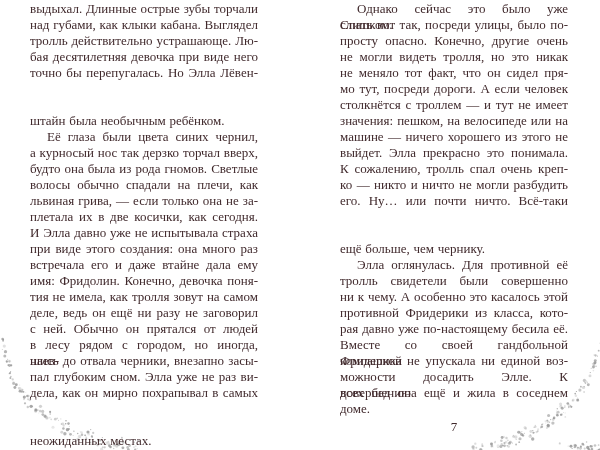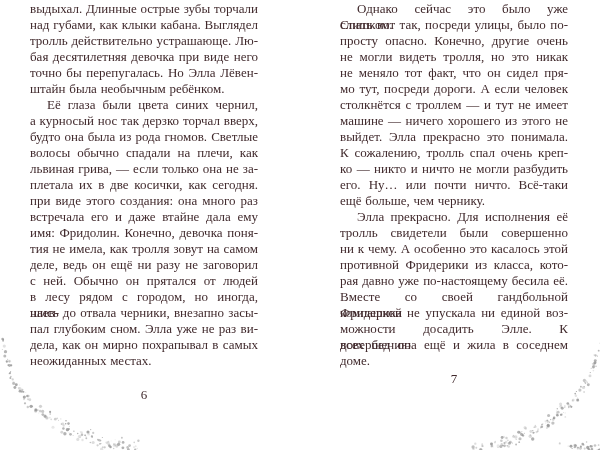--- a/index.html
+++ b/index.html
@@ -27,21 +27,21 @@
     font-size: 13px;
     line-height: 16px;
     height: 16px;
     text-align: justify;
     text-align-last: justify;
     -moz-text-align-last: justify;
     white-space: normal;
     word-spacing: 0.5px;
   }
   .line.start { text-indent: 17px; }
-  .line.end   { text-align-last: left; -moz-text-align-last: left; }
+  .line.end   { text-align-last: left; margin-top: 32px; -moz-text-align-last: left; }
   .pagenum {
     margin-top: 18px;
     text-align: center;
     font-size: 13px;
     line-height: 16px;
   }
   .sparkle { position: absolute; pointer-events: none; }
   .sparkle.sw-left  { left: 0;     top: 328px; }
   .sparkle.sw-right { left: 430px; top: 323px; }
 </style>
@@ -398,20 +398,21 @@
         <div class="line">тролль действительно устрашающе. Лю-</div>
         <div class="line">бая десятилетняя девочка при виде него</div>
         <div class="line">точно бы перепугалась. Но Элла Лёвен-</div>
         <div class="line end">штайн была необычным ребёнком.</div>
         <div class="line start">Её глаза были цвета синих чернил,</div>
         <div class="line">а курносый нос так дерзко торчал вверх,</div>
         <div class="line">будто она была из рода гномов. Светлые</div>
         <div class="line">волосы обычно спадали на плечи, как</div>
         <div class="line">львиная грива, — если только она не за-</div>
         <div class="line">плетала их в две косички, как сегодня.</div>
+        <div class="line">И Элла давно уже не испытывала страха</div>
         <div class="line">при виде этого создания: она много раз</div>
         <div class="line">встречала его и даже втайне дала ему</div>
         <div class="line">имя: Фридолин. Конечно, девочка поня-</div>
         <div class="line">тия не имела, как тролля зовут на самом</div>
         <div class="line">деле, ведь он ещё ни разу не заговорил</div>
         <div class="line">с ней. Обычно он прятался от людей</div>
         <div class="line">в лесу рядом с городом, но иногда, наев-</div>
         <div class="line">шись до отвала черники, внезапно засы-</div>
         <div class="line">пал глубоким сном. Элла уже не раз ви-</div>
         <div class="line">дела, как он мирно похрапывал в самых</div>
@@ -422,27 +423,28 @@
 
   <div class="page right">
     <div class="text-block">
         <div class="line start">Однако сейчас это было уже слишком.</div>
         <div class="line">Спать вот так, посреди улицы, было по-</div>
         <div class="line">просту опасно. Конечно, другие очень</div>
         <div class="line">не могли видеть тролля, но это никак</div>
         <div class="line">не меняло тот факт, что он сидел пря-</div>
         <div class="line">мо тут, посреди дороги. А если человек</div>
         <div class="line">столкнётся с троллем — и тут не имеет</div>
+        <div class="line">значения: пешком, на велосипеде или на</div>
         <div class="line">машине — ничего хорошего из этого не</div>
         <div class="line">выйдет. Элла прекрасно это понимала.</div>
         <div class="line">К сожалению, тролль спал очень креп-</div>
         <div class="line">ко — никто и ничто не могли разбудить</div>
         <div class="line">его. Ну… или почти ничто. Всё-таки</div>
         <div class="line end">ещё больше, чем чернику.</div>
-        <div class="line start">Элла прекрасно. Для исполнения её</div>
+        <div class="line start">Элла оглянулась. Для противной её</div>
         <div class="line">тролль свидетели были совершенно</div>
         <div class="line">ни к чему. А особенно это касалось этой</div>
         <div class="line">противной Фридерики из класса, кото-</div>
         <div class="line">рая давно уже по-настоящему бесила её.</div>
         <div class="line">Вместе со своей гандбольной компашкой</div>
         <div class="line">Фридерика не упускала ни единой воз-</div>
         <div class="line">можности досадить Элле. К довершению</div>
         <div class="line">всех бед она ещё и жила в соседнем доме.</div>
       </div>
     <div class="pagenum">7</div>

